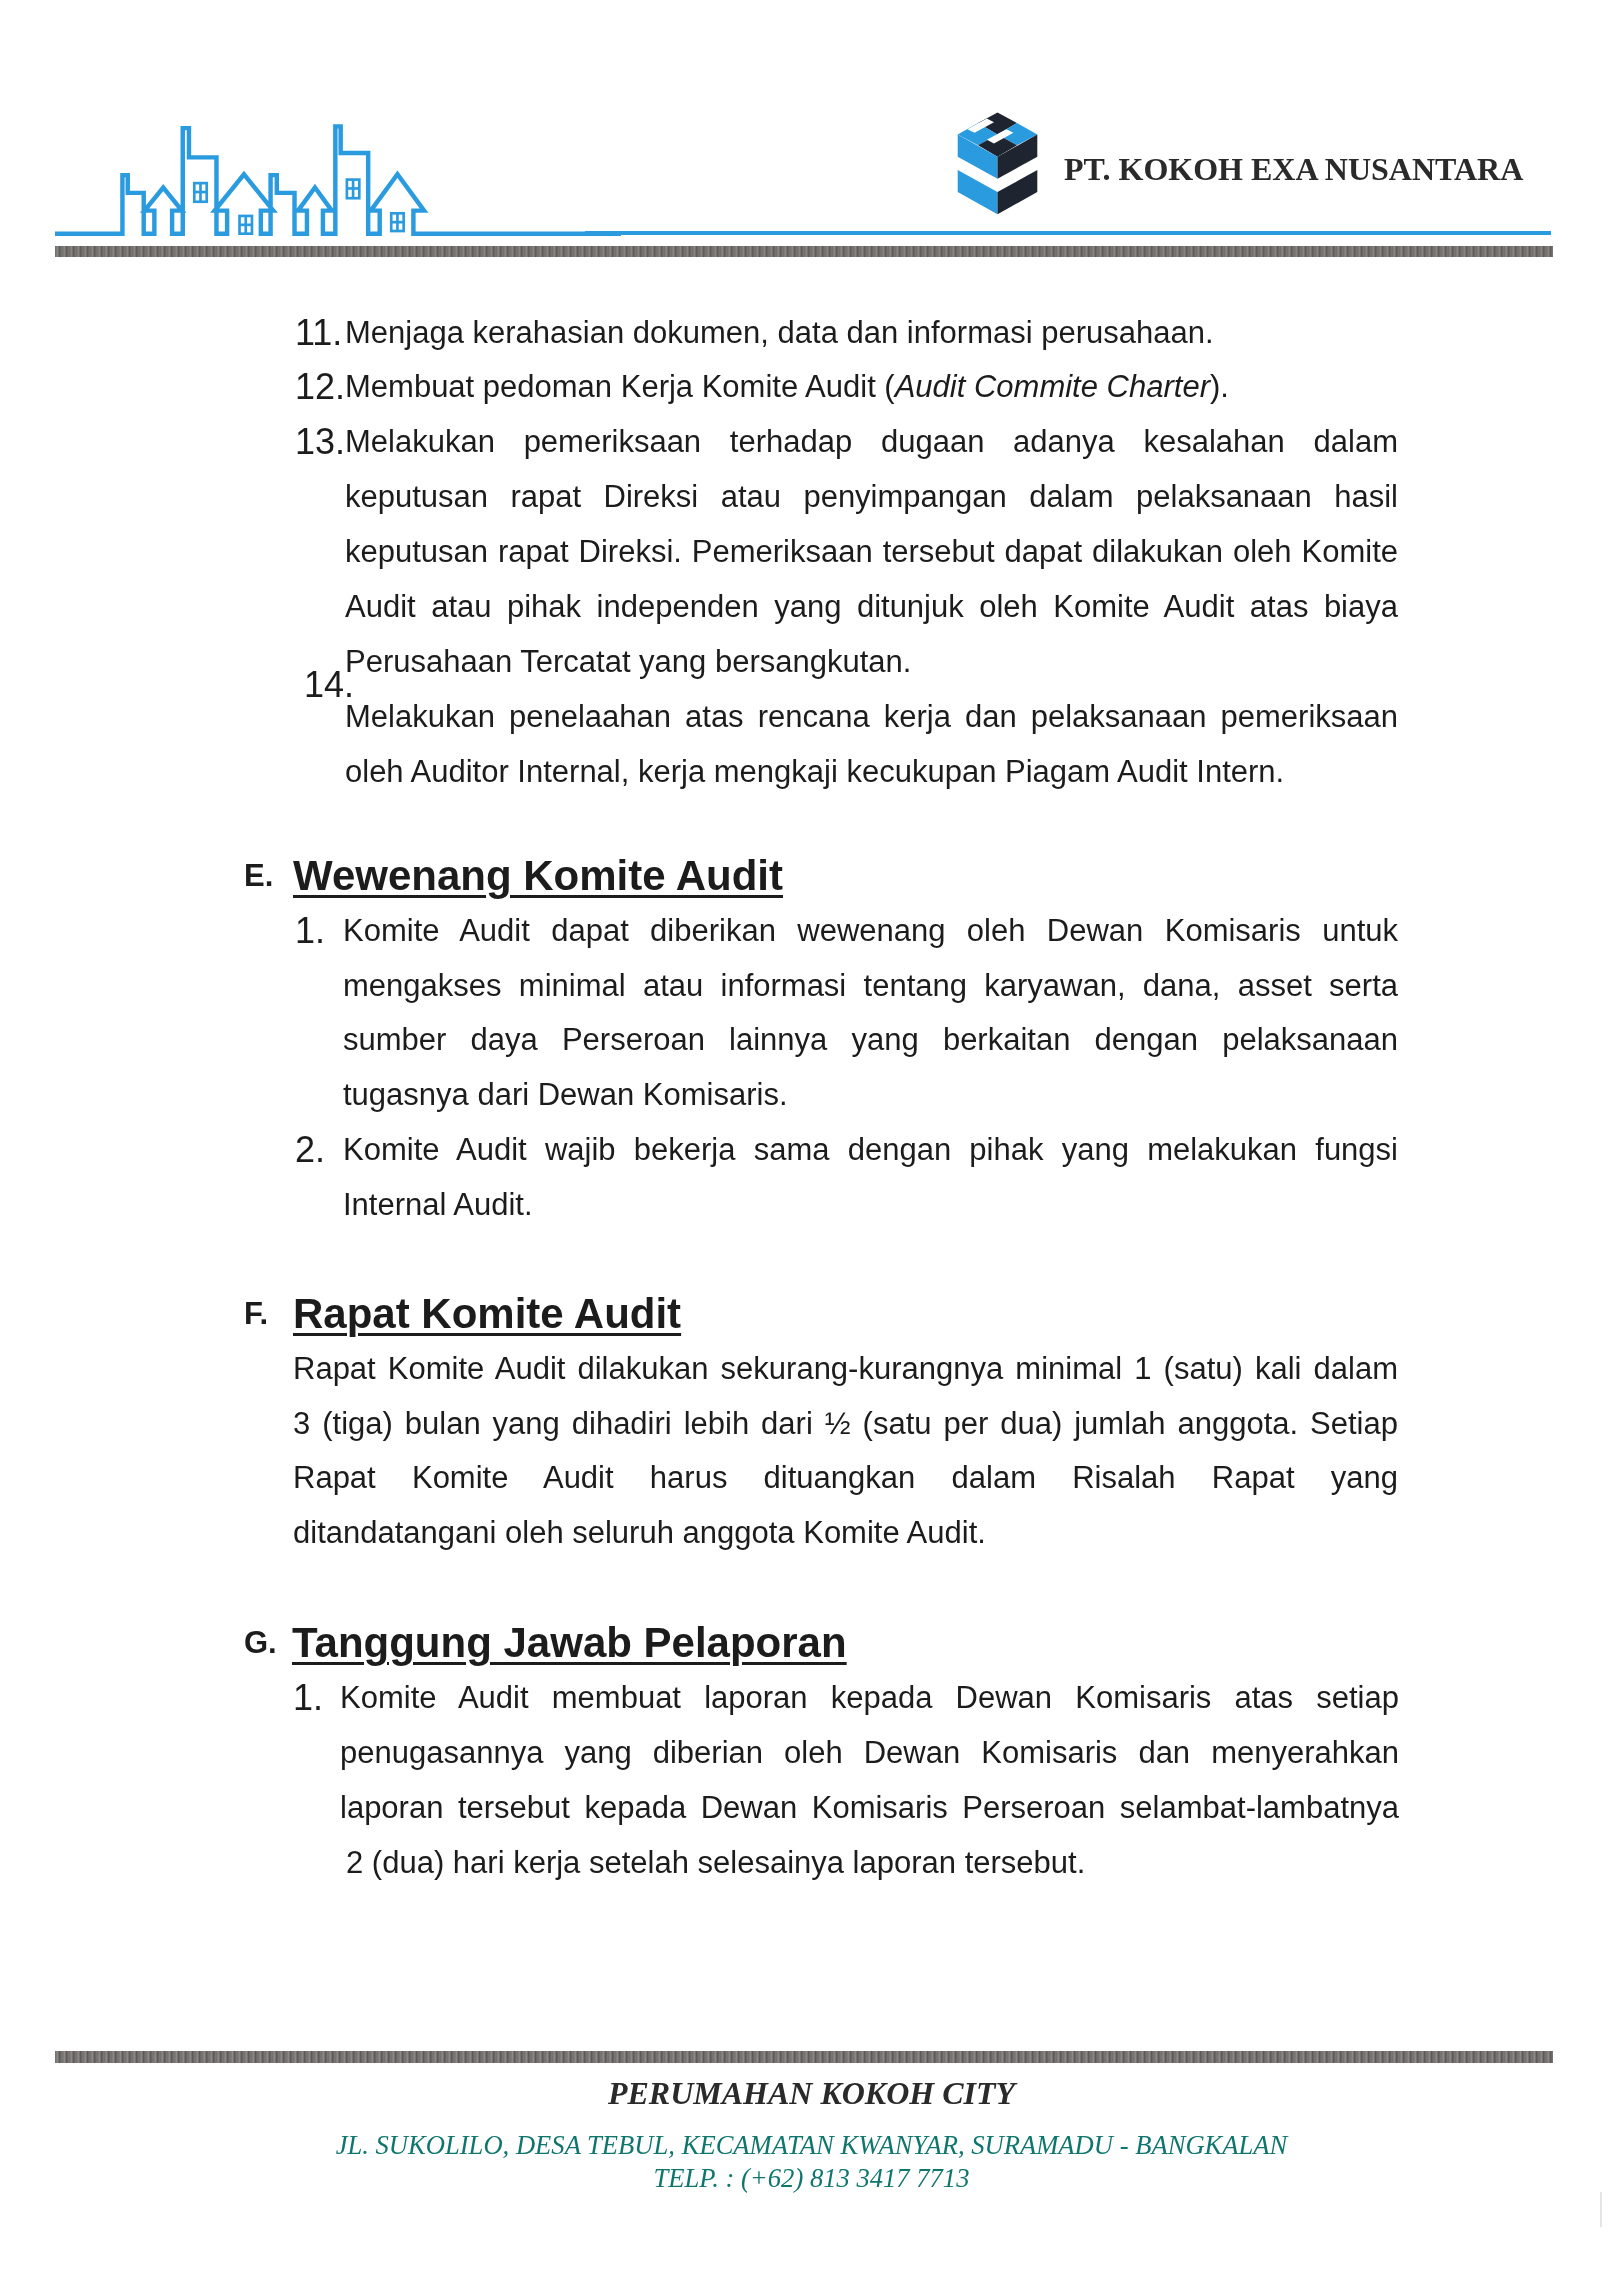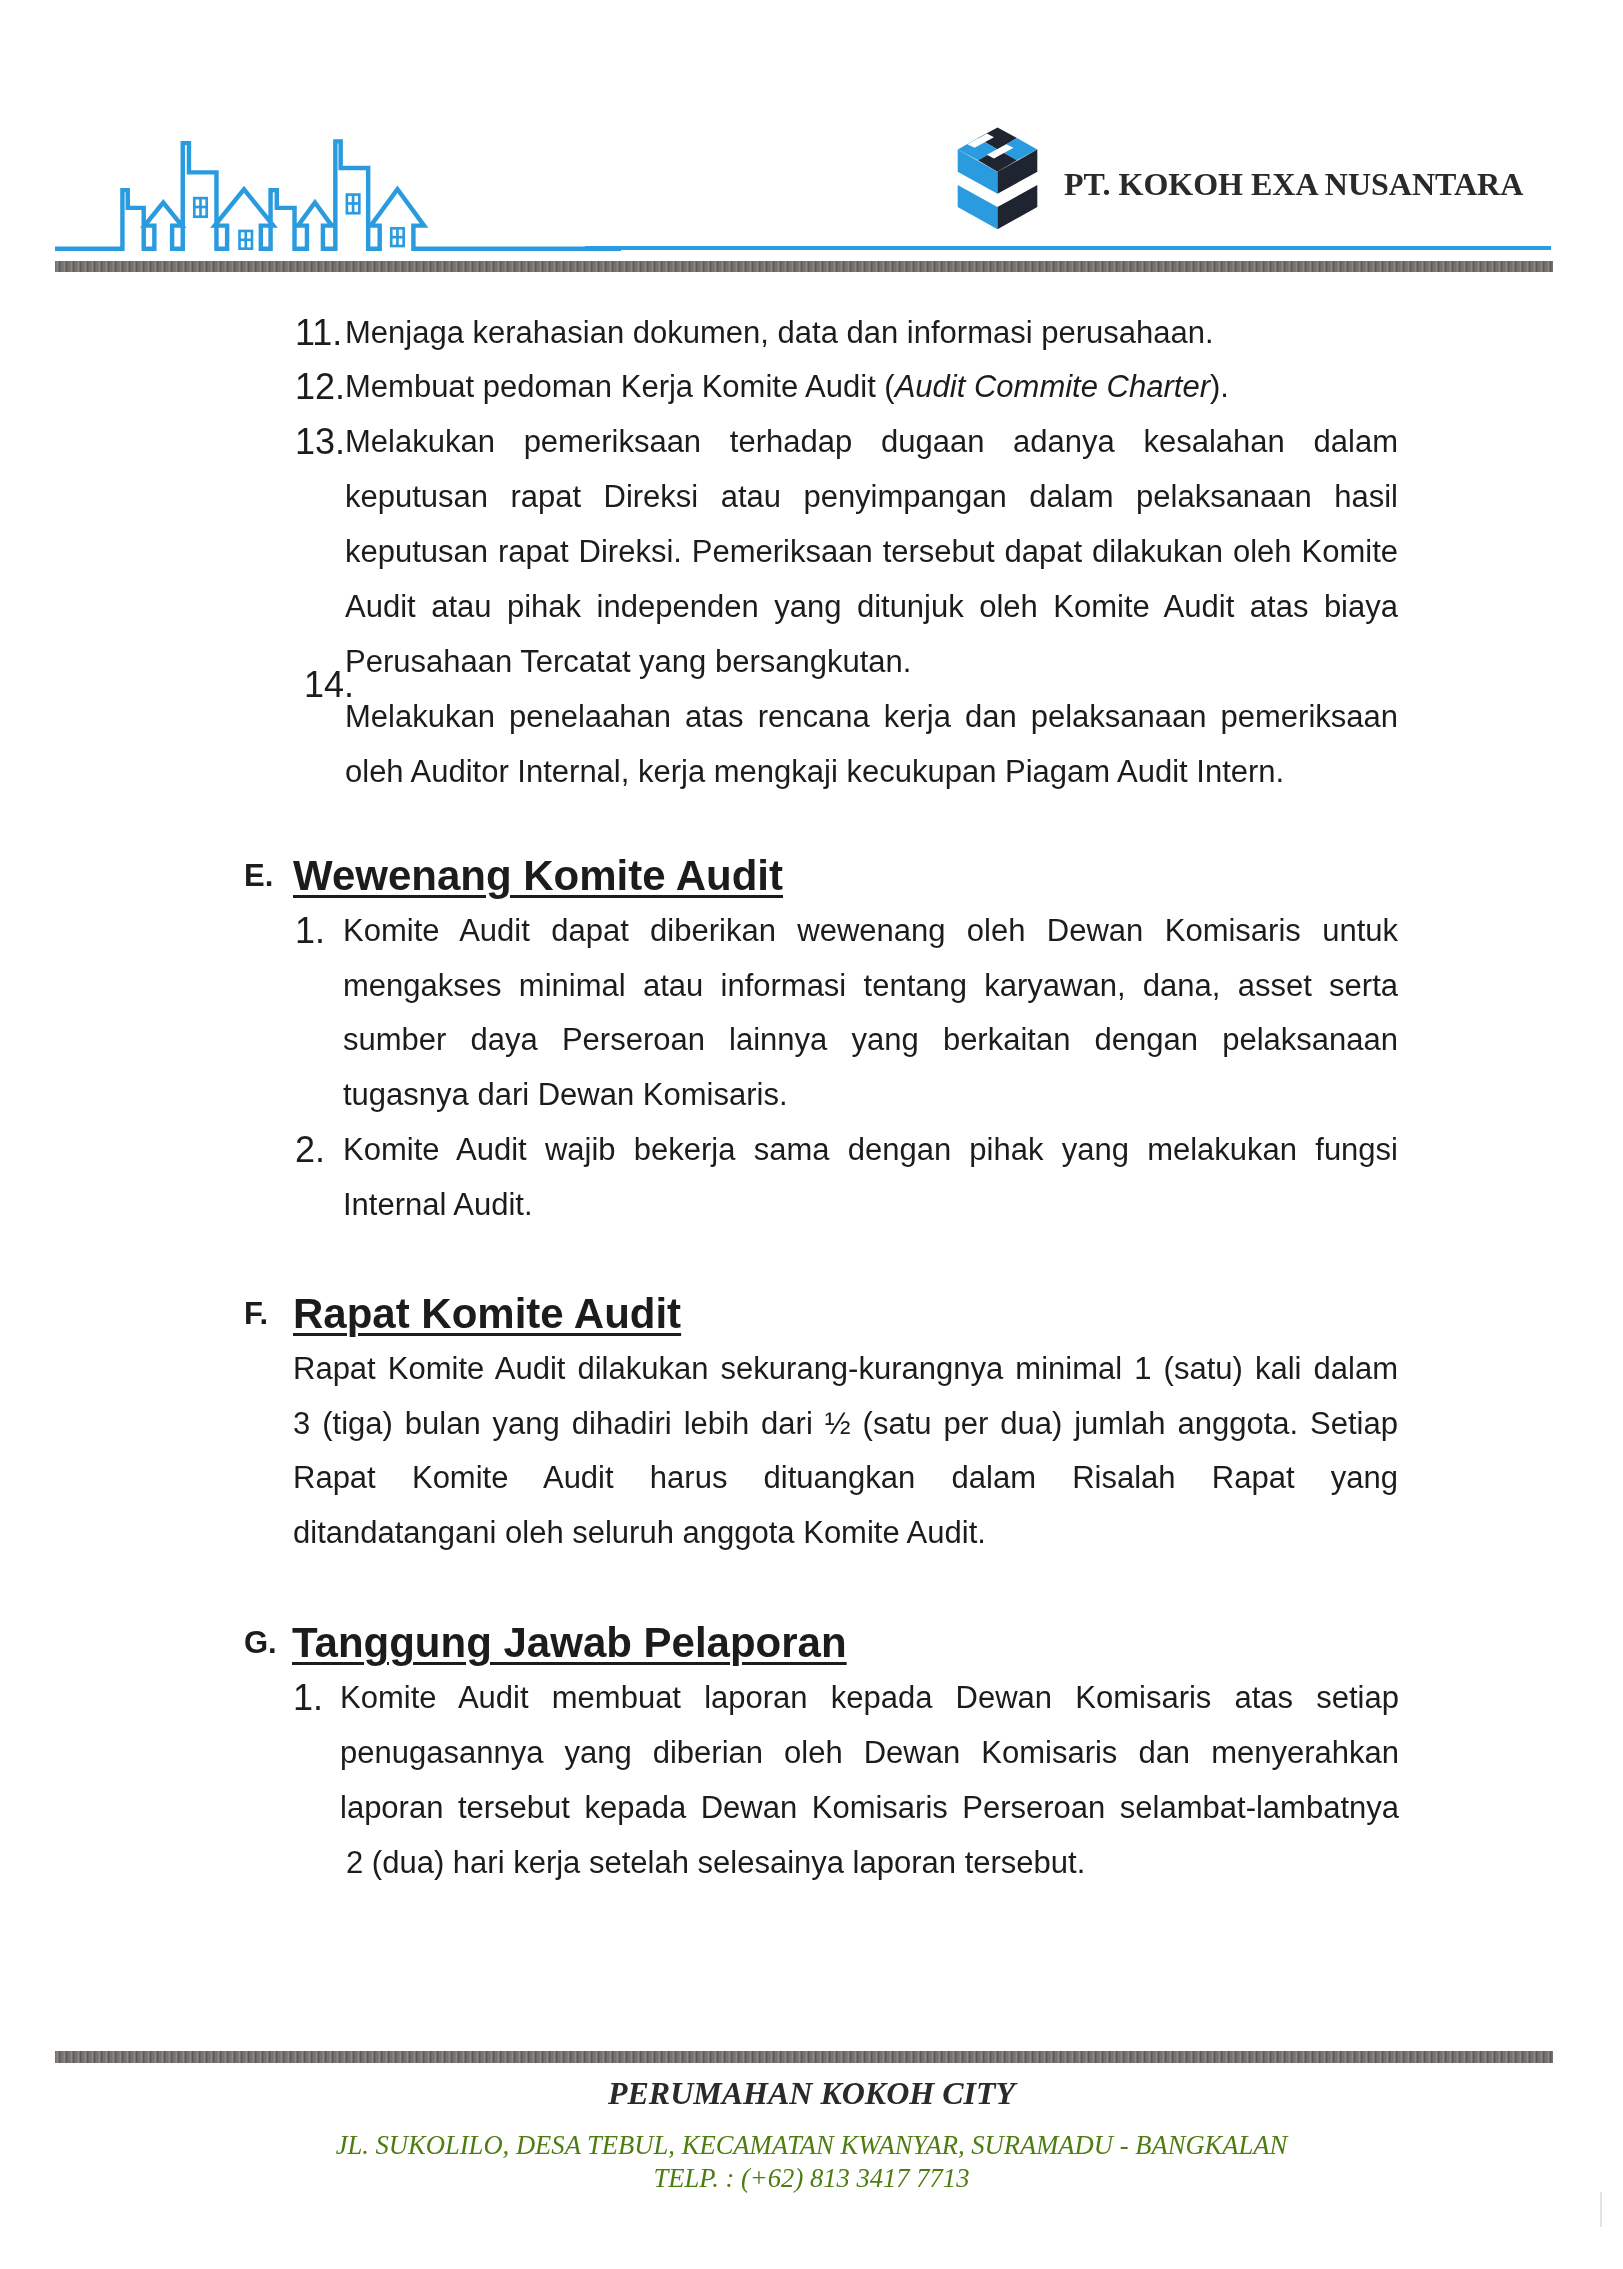--- a/index.html
+++ b/index.html
@@ -1,21 +1,21 @@
 <!DOCTYPE html>
 <html style="font-size:14px"><head>
 <meta charset="utf-8">
 <style>
   html, body { margin: 0; padding: 0; background: #ffffff; }
   body {
     width: 1623px; height: 2270px; position: relative; overflow: hidden;
     font-family: "Liberation Sans", sans-serif; color: #1a1a1a;
   }
   
-  .header { position: absolute; left: 0; top: 15px; width: 1439px; height: 266px; }
+  .header { position: absolute; left: 0; top: 0; width: 1439px; height: 266px; }
   .skyline { position: absolute; left: 0; top: 89px; }
   .blue-rule { position: absolute; left: 585px; top: 231px; width: 966px; height: 4.4px; background: #2b9be0; }
   .grey-bar {
     position: absolute; left: 55px; top: 246px; width: 1498px; height: 10.6px;
     background: repeating-linear-gradient(90deg, #6f6b68 0px, #8a8683 2.7px, #5f5b58 4.4px, #7d7976 7px);
   }
   .logo { position: absolute; left: 953px; top: 108px; width: 89px; height: 115px; }
   .company-name {
     position: absolute; left: 1064px; top: 151px;
     font-family: "Liberation Serif", serif; font-weight: bold; font-size: 32px;
@@ -42,21 +42,21 @@
     background: repeating-linear-gradient(90deg, #6f6b68 0px, #8e8a87 2.7px, #5c5855 4.4px, #7f7b78 7px);
   }
   .footer-title {
     position: absolute; left: 0; width: 1623px; top: 2075px; text-align: center;
     font-family: "Liberation Serif", serif; font-style: italic; font-weight: bold;
     font-size: 32px; color: #2a2a2a;
   }
   .footer-address, .footer-phone {
     position: absolute; left: 0; width: 1623px; text-align: center;
     font-family: "Liberation Serif", serif; font-style: italic;
-    font-size: 26.6px; color: #4d7c0f;
+    font-size: 26.6px; color: #0f766e;
   }
   .footer-address { top: 2130px; }
   .footer-phone { top: 2163px; }
   .scan-mark { position: absolute; left: 1600px; top: 2192px; width: 1.8px; height: 35px; background: #e4e4e4; }
 </style>
 </head>
 <body>
 
 <div class="header">
   <svg class="skyline" width="621" height="151" viewBox="0 0 700 170">

